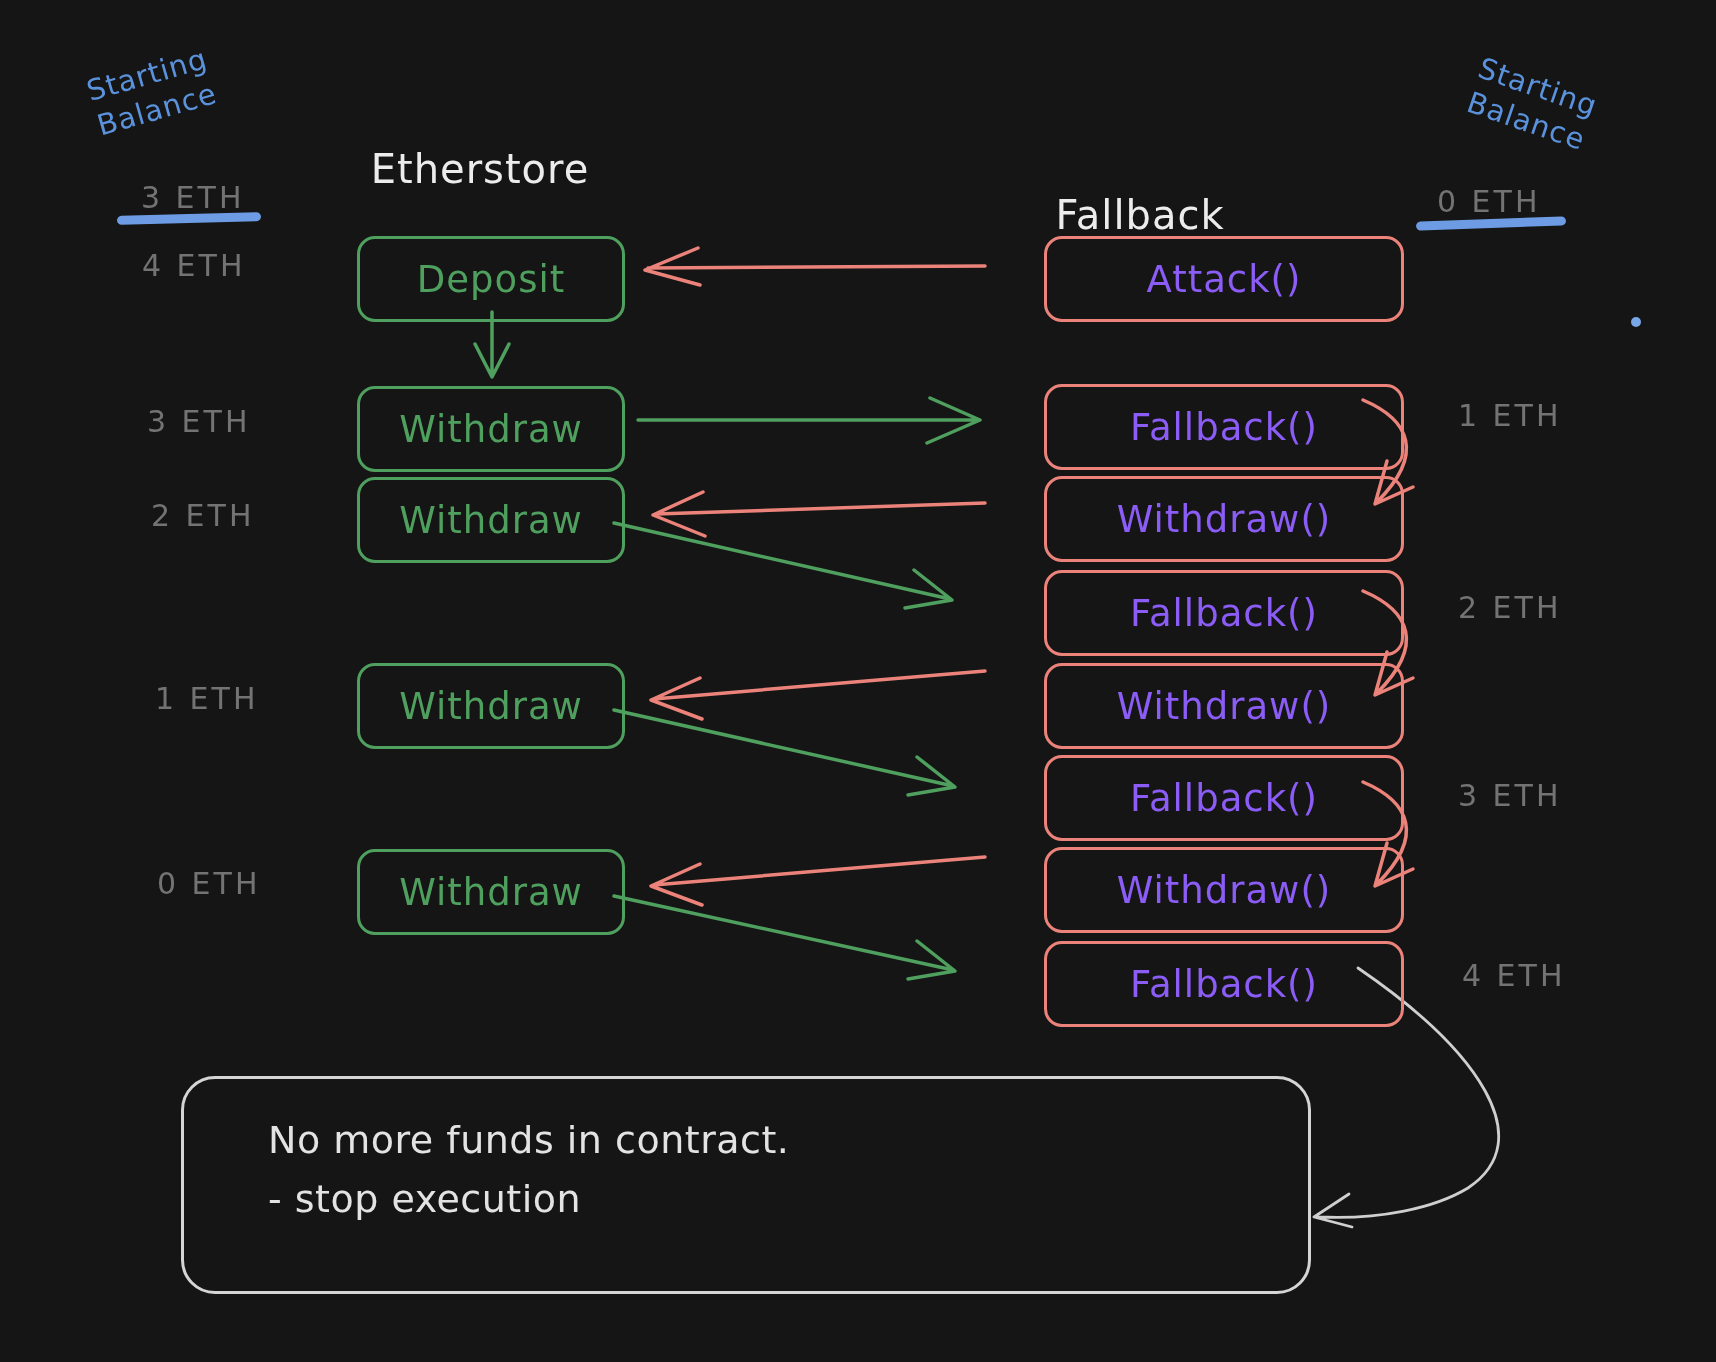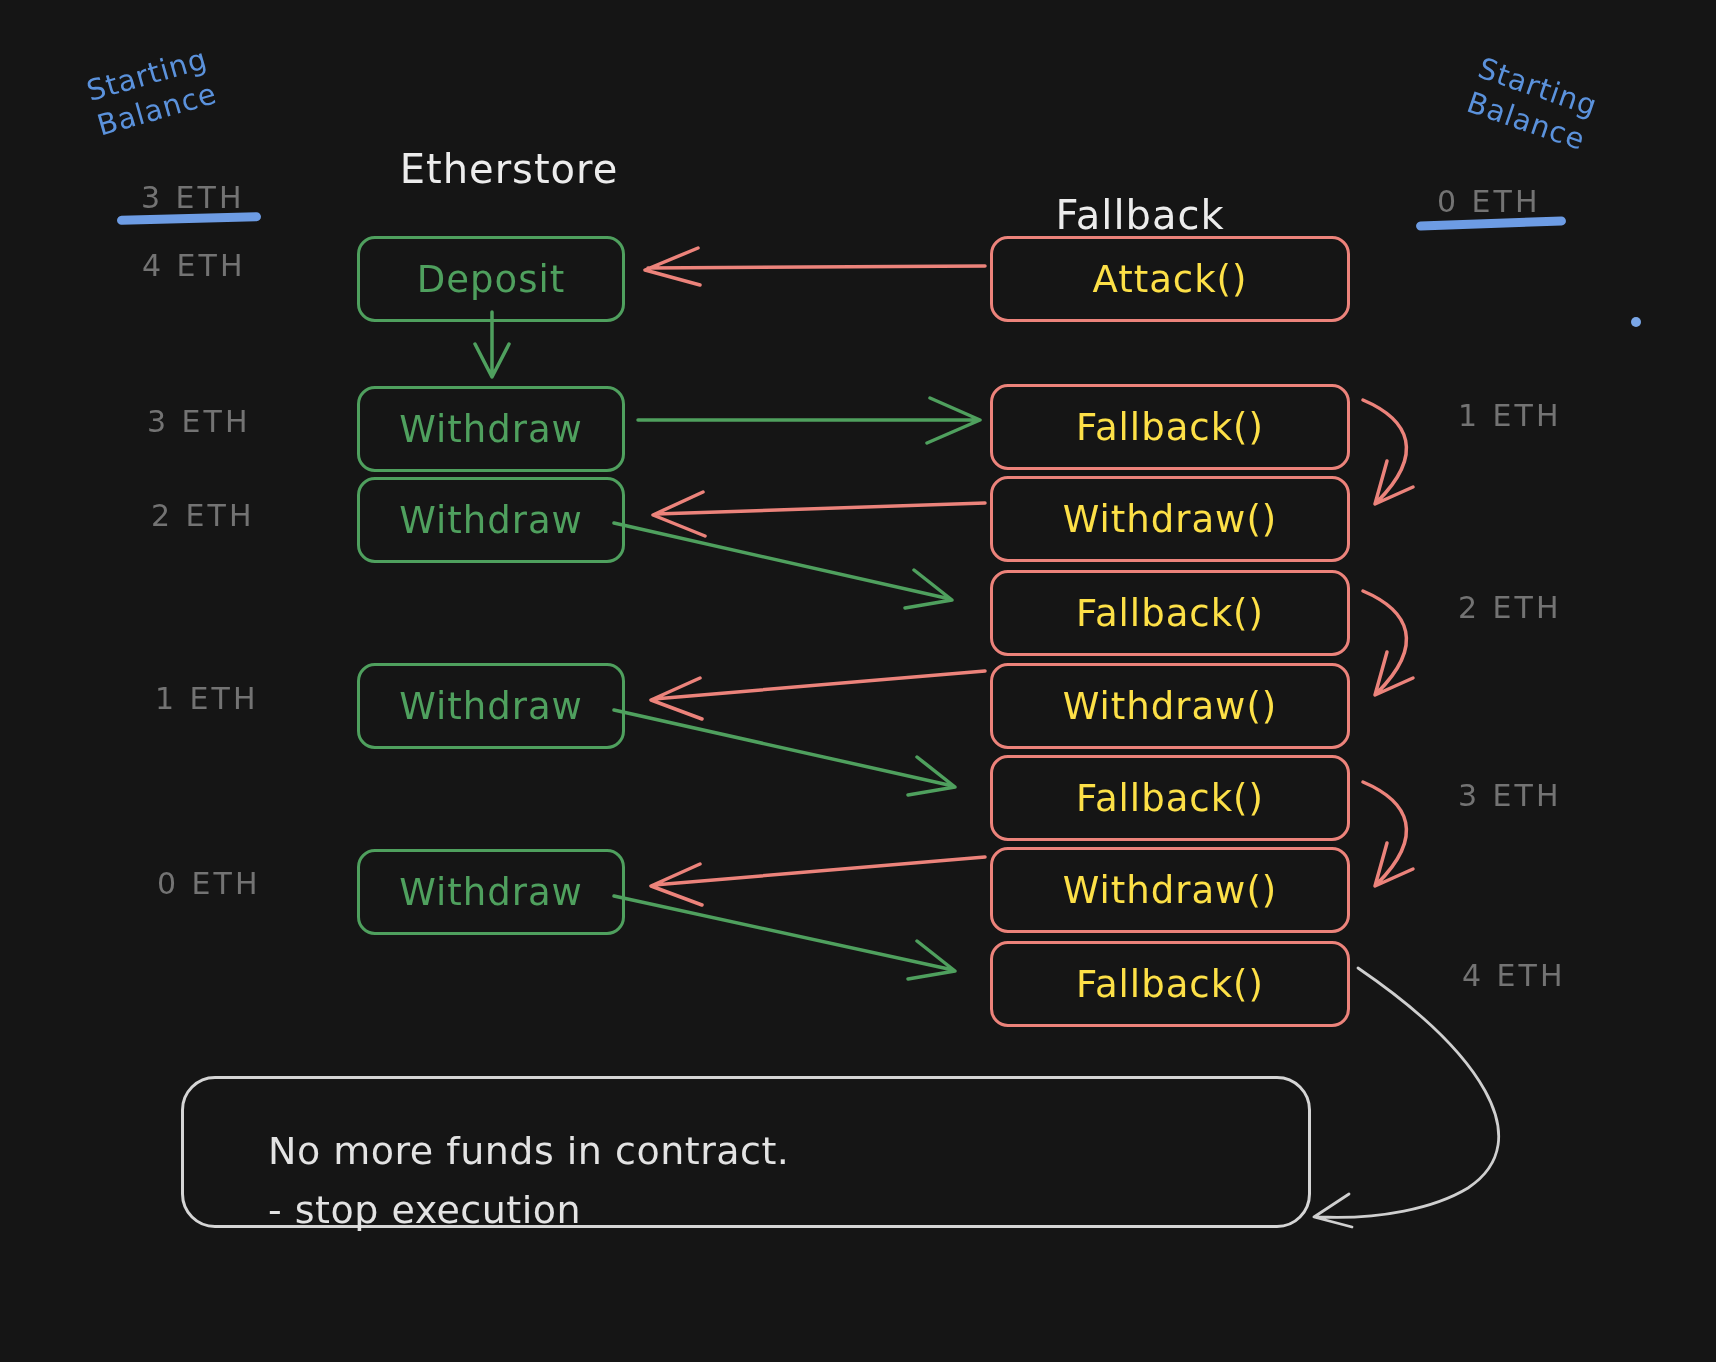--- a/index.html
+++ b/index.html
@@ -15,39 +15,39 @@
 
   .col-title{
     position:absolute;width:360px;text-align:center;color:#ececec;
     font-size:40px;letter-spacing:1px;z-index:2;white-space:nowrap;
   }
   .gbox,.rbox{
     position:absolute;height:86px;border-radius:18px;display:flex;
     align-items:center;justify-content:center;z-index:2;box-sizing:border-box;
   }
   .gbox{left:357px;width:268px;border:3px solid #4fa05e;color:#4fa05e;}
-  .rbox{left:990px;width:360px;border:3px solid #ec837b;color:#fde047;}
+  .rbox{left:1044px;width:360px;border:3px solid #ec837b;color:#8b5cf6;}
   .gbox span,.rbox span{font-size:37px;letter-spacing:1px;white-space:nowrap;}
 
   .bal{
     position:absolute;font-size:30px;letter-spacing:3px;color:#737373;
     white-space:nowrap;z-index:2;
   }
   .sb{
     position:absolute;color:#5b92dc;font-size:29px;line-height:1.25;
     text-align:center;z-index:2;letter-spacing:1px;
   }
   .sb span{display:block;}
   .underline{position:absolute;height:9px;background:#6d9ce4;border-radius:6px;z-index:2;}
   .dot{position:absolute;width:10px;height:10px;border-radius:50%;background:#7aa7e8;z-index:2;}
 
   .note{
-    position:absolute;left:181px;top:1076px;width:1130px;height:152px;
+    position:absolute;left:181px;top:1076px;width:1130px;height:218px;
     border:3px solid #d5d5d5;border-radius:34px;box-sizing:border-box;
-    padding:43px 40px 0 84px;z-index:2;
+    padding:32px 40px 0 84px;z-index:2;
   }
   .note-line{
     font-size:38px;line-height:59px;color:#e3e3e3;letter-spacing:0.5px;
     white-space:nowrap;
   }
 </style>
 </head>
 <body>
 
 <div class="canvas">
@@ -72,21 +72,21 @@
 
     <path class="g" d="M 614 896 L 953 970 M 908 979 L 955 971 L 917 941"></path>
 
     <path class="r" d="M 1363 400 C 1410 420 1425 454 1377 502 M 1413 487 L 1375 504 L 1387 461"></path>
     <path class="r" d="M 1363 591 C 1410 611 1425 645 1377 693 M 1413 678 L 1375 695 L 1387 652"></path>
     <path class="r" d="M 1363 782 C 1410 802 1425 836 1377 884 M 1413 869 L 1375 886 L 1387 843"></path>
 
     <path class="w" d="M 1358 968 C 1478 1050 1540 1140 1468 1188 C 1435 1208 1380 1220 1318 1217 M 1349 1194 L 1314 1217 L 1352 1227"></path>
   </svg>
 
-  <div class="col-title" style="left:329px;top:146px">Etherstore</div>
+  <div class="col-title" style="left:300px;top:146px">Etherstore</div>
   <div class="col-title" style="left:960px;top:192px">Fallback</div>
 
   <div class="sb" style="left:62px;top:56px;width:180px;transform:rotate(-16deg)">
     <span>Starting</span>
     <span>Balance</span>
   </div>
   <span class="bal" style="left:141px;top:180px">3 ETH</span>
   <div class="underline" style="left:117px;top:214px;width:144px;transform:rotate(-1.5deg)"></div>
 
   <div class="sb" style="left:1442px;top:68px;width:180px;transform:rotate(19deg)">

